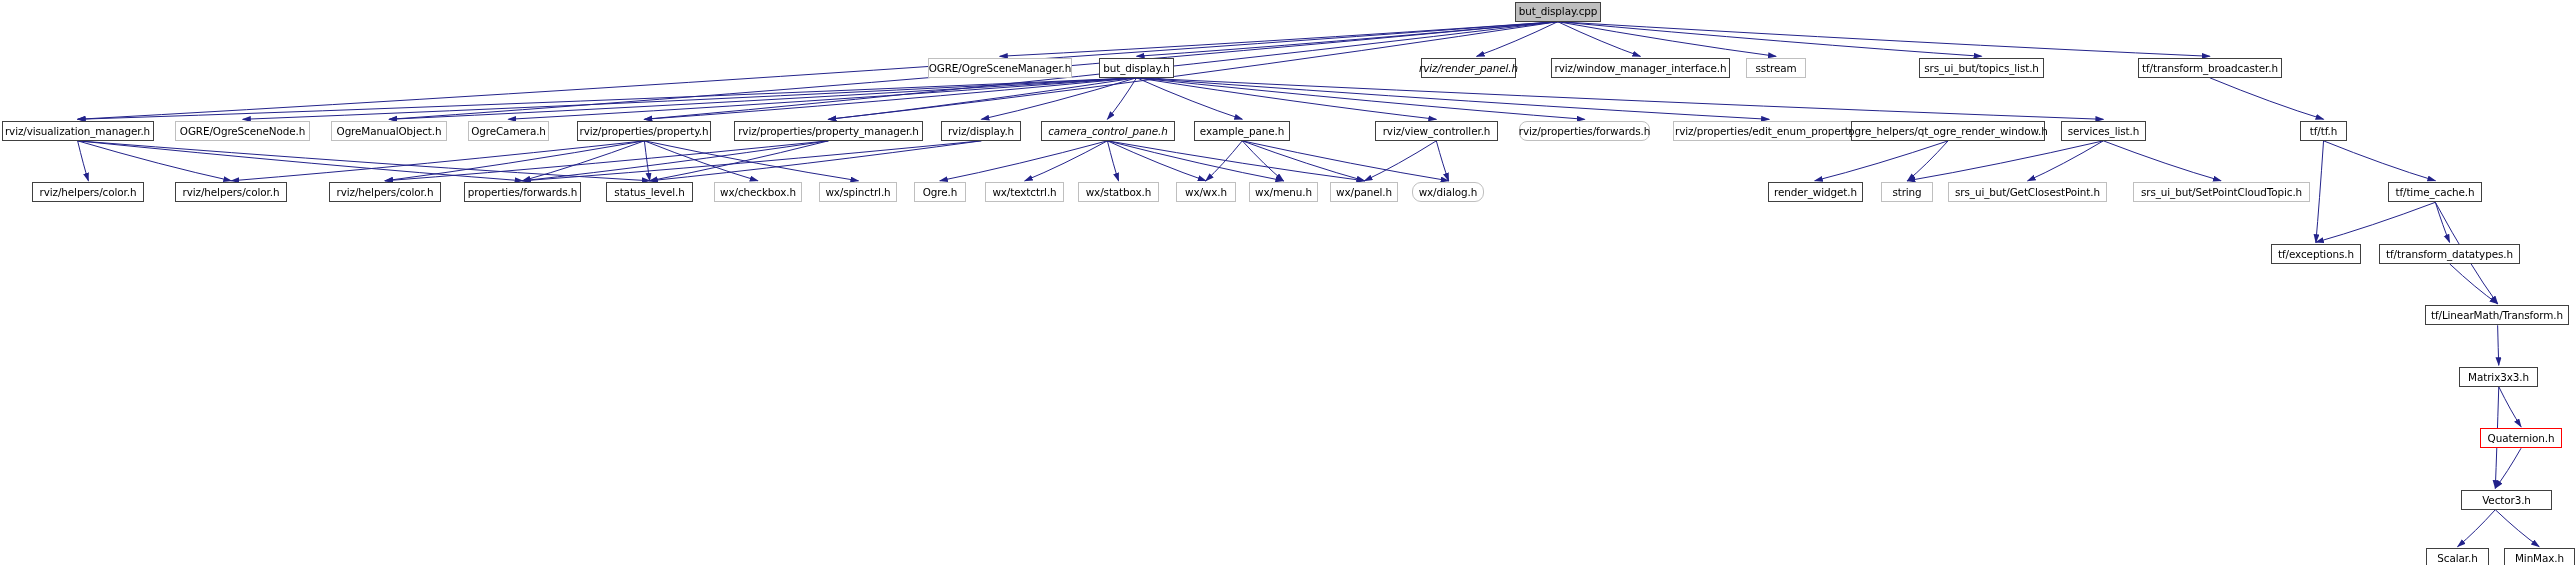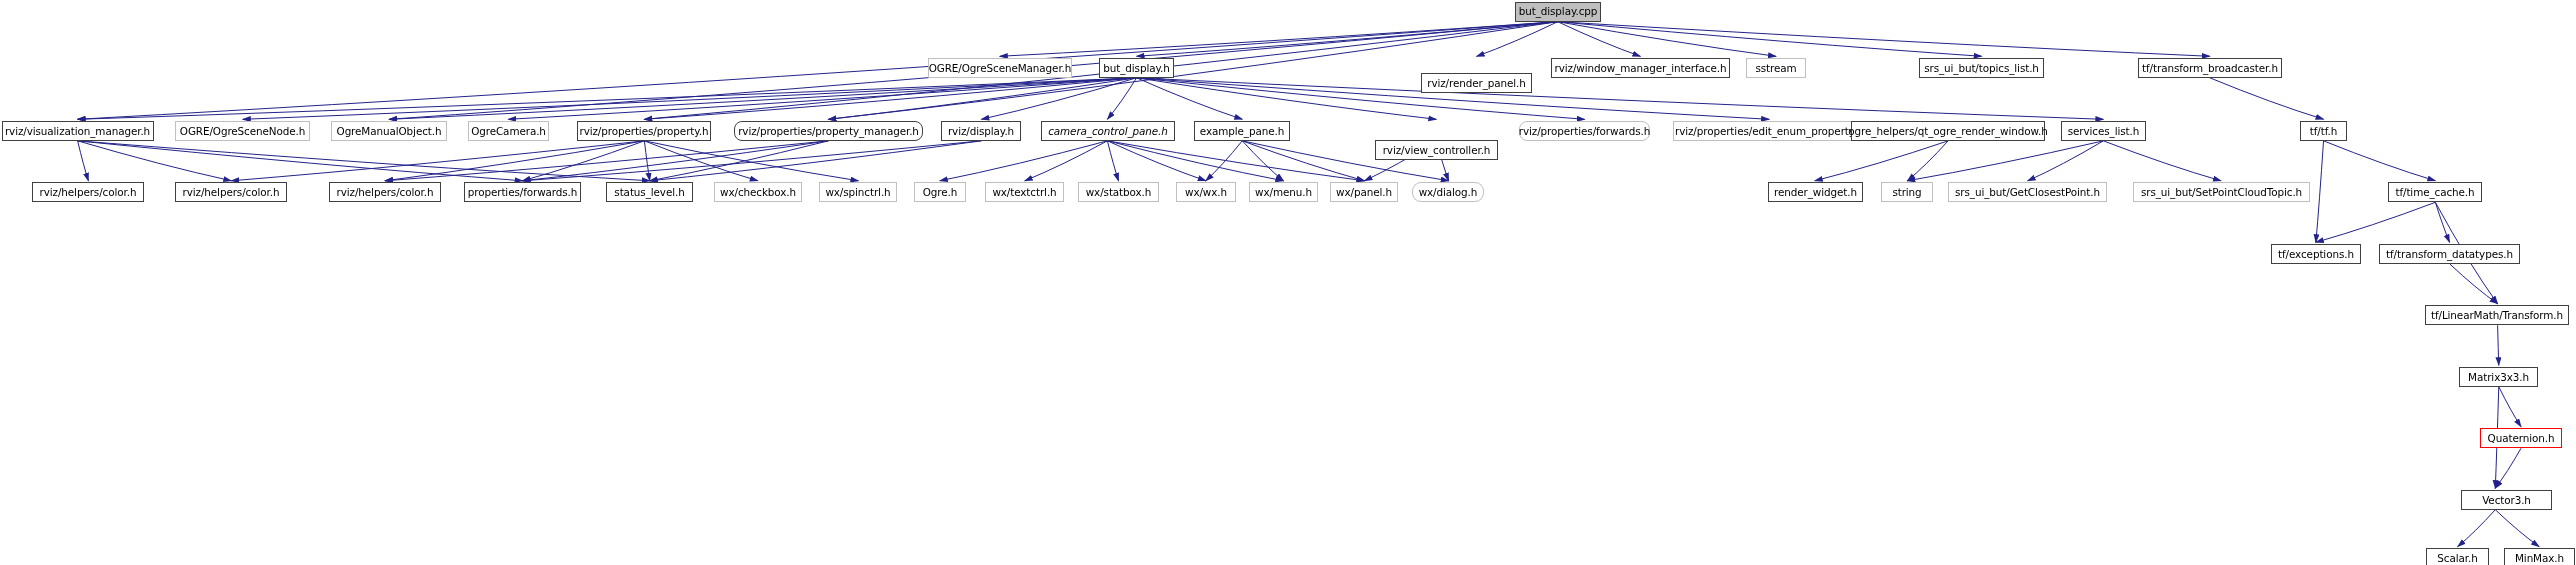--- a/index.html
+++ b/index.html
@@ -140,21 +140,21 @@
   <div id="nodes">
       <div class="node root" style="left: 1515px; top: 1.5px; width: 86px;">
         <span class="label">but_display.cpp</span>
       </div>
       <div class="node " style="left: 928px; top: 58px; width: 144px;">
         <span class="label">OGRE/OgreSceneManager.h</span>
       </div>
       <div class="node solid" style="left: 1099px; top: 58px; width: 75px;">
         <span class="label">but_display.h</span>
       </div>
-      <div class="node solid" style="left: 1421px; top: 73px; width: 111px;">
+      <div class="node solid" style="left: 1421px; top: 58px; width: 95px; font-style: italic;">
         <span class="label">rviz/render_panel.h</span>
       </div>
       <div class="node solid" style="left: 1551px; top: 58px; width: 179px;">
         <span class="label">rviz/window_manager_interface.h</span>
       </div>
       <div class="node " style="left: 1746px; top: 58px; width: 60px;">
         <span class="label">sstream</span>
       </div>
       <div class="node solid" style="left: 1919px; top: 58px; width: 125px;">
         <span class="label">srs_ui_but/topics_list.h</span>
@@ -170,33 +170,33 @@
       </div>
       <div class="node " style="left: 331px; top: 121px; width: 116px;">
         <span class="label">OgreManualObject.h</span>
       </div>
       <div class="node " style="left: 468px; top: 121px; width: 81px;">
         <span class="label">OgreCamera.h</span>
       </div>
       <div class="node solid" style="left: 577px; top: 121px; width: 134px;">
         <span class="label">rviz/properties/property.h</span>
       </div>
-      <div class="node solid" style="left: 734px; top: 121px; width: 189px; border-radius: 8px;">
+      <div class="node solid" style="left: 734px; top: 121px; width: 189px;">
         <span class="label">rviz/properties/property_manager.h</span>
       </div>
       <div class="node solid" style="left: 941px; top: 121px; width: 80px;">
         <span class="label">rviz/display.h</span>
       </div>
       <div class="node solid" style="left: 1041px; top: 121px; width: 134px; font-style: italic;">
         <span class="label">camera_control_pane.h</span>
       </div>
       <div class="node solid" style="left: 1194px; top: 121px; width: 96px;">
         <span class="label">example_pane.h</span>
       </div>
-      <div class="node solid" style="left: 1375px; top: 121px; width: 123px; margin-top: 19px;">
+      <div class="node solid" style="left: 1375px; top: 121px; width: 123px;">
         <span class="label">rviz/view_controller.h</span>
       </div>
       <div class="node " style="left: 1519px; top: 121px; width: 131px; border-radius: 8px;">
         <span class="label">rviz/properties/forwards.h</span>
       </div>
       <div class="node " style="left: 1673px; top: 121px; width: 192px;">
         <span class="label">rviz/properties/edit_enum_property.h</span>
       </div>
       <div class="node solid" style="left: 1851px; top: 121px; width: 194px;">
         <span class="label">ogre_helpers/qt_ogre_render_window.h</span>

